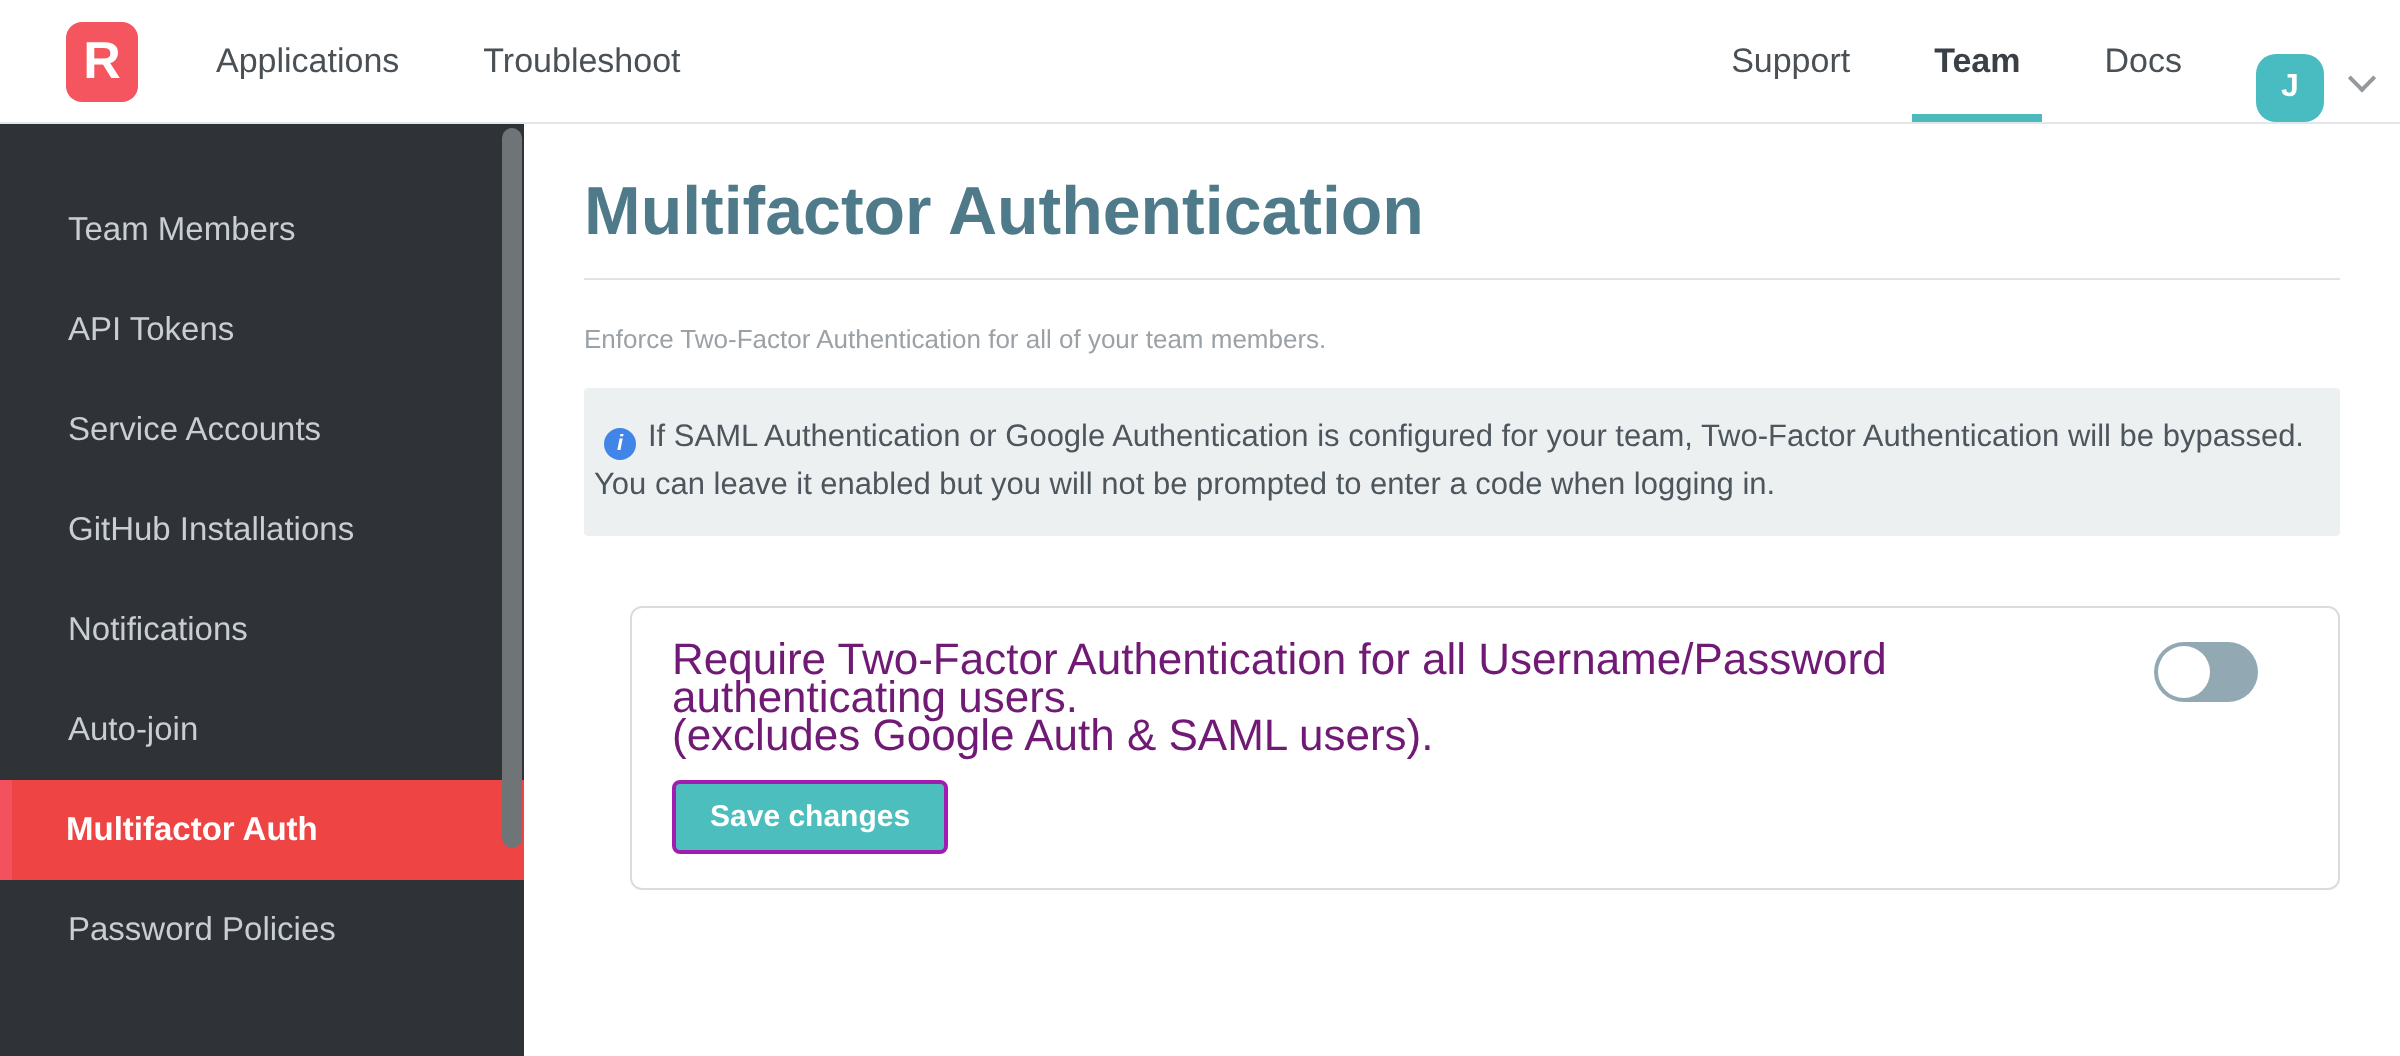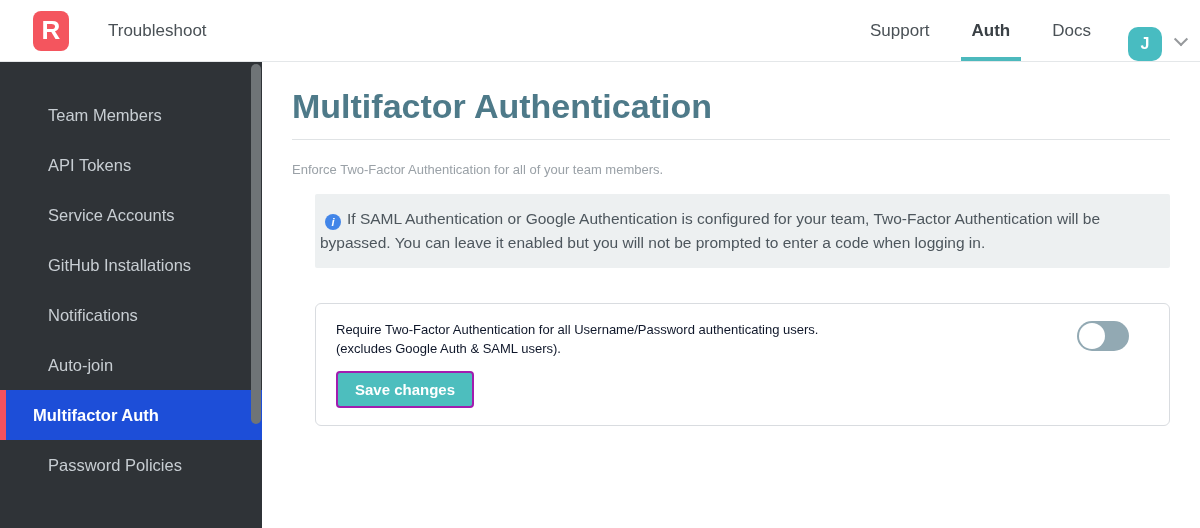--- a/index.html
+++ b/index.html
@@ -104,28 +104,28 @@
     flex: 0 0 262px;
     background: #2f3337;
     position: relative;
     padding-top: 28px;
     overflow: hidden;
   }
   .side-item {
     height: 50px;
     display: flex;
     align-items: center;
-    padding-left: 48px;
+    padding-left: 34px;
     font-size: 16.5px;
     color: #c8ced3;
     cursor: pointer;
     white-space: nowrap;
   }
   .side-item.active {
-    background: #1d4ed8;
+    background: #ef4444;
     border-left: 6px solid #f4515f;
     padding-left: 27px;
     color: #ffffff;
     font-weight: bold;
   }
   .side-scrollbar {
     position: absolute;
     top: 2px;
     right: 1px;
     width: 10px;
@@ -152,21 +152,20 @@
     border-top: 1px solid #e0e3e5;
     margin-top: 14px;
   }
   .page-desc {
     margin-top: 22px;
     font-size: 13px;
     color: #9aa1a7;
   }
   .info-box {
     margin-top: 17px;
-    margin-left: 23px;
     background: #edf0f1;
     border-radius: 2px;
     padding: 13px 14px 13px 5px;
     font-size: 15.5px;
     line-height: 24px;
     color: #4d565d;
   }
   .info-icon {
     display: inline-flex;
     align-items: center;
@@ -187,23 +186,23 @@
     border: 1px solid #d9dce0;
     border-radius: 6px;
     padding: 16px 20px 17px 20px;
     background: #ffffff;
   }
   .setting-row {
     display: flex;
     align-items: flex-start;
   }
   .setting-label {
-    font-size: 13px;
+    font-size: 22px;
     line-height: 19px;
-    color: #0f172a;
+    color: #701a75;
     flex: 1;
   }
   .setting-label span { display: block; }
   .toggle {
     width: 52px;
     height: 30px;
     border-radius: 15px;
     background: #92a9b3;
     position: relative;
     margin: 1px 20px 0 30px;
@@ -231,26 +230,27 @@
     cursor: pointer;
   }
 </style>
 </head>
 <body>
 
 <div class="navbar">
   <div class="logo">R</div>
 
   <div class="nav-left">
+    <div class="nav-link">Applications</div>
     <div class="nav-link">Troubleshoot</div>
   </div>
 
   <div class="nav-right">
     <div class="nav-link">Support</div>
-    <div class="nav-link active">Auth</div>
+    <div class="nav-link active">Team</div>
     <div class="nav-link">Docs</div>
     <div class="avatar-group">
       <div class="avatar">J</div>
       <div class="chevron-down"></div>
     </div>
   </div>
 </div>
 
 <div class="page-body">
 

